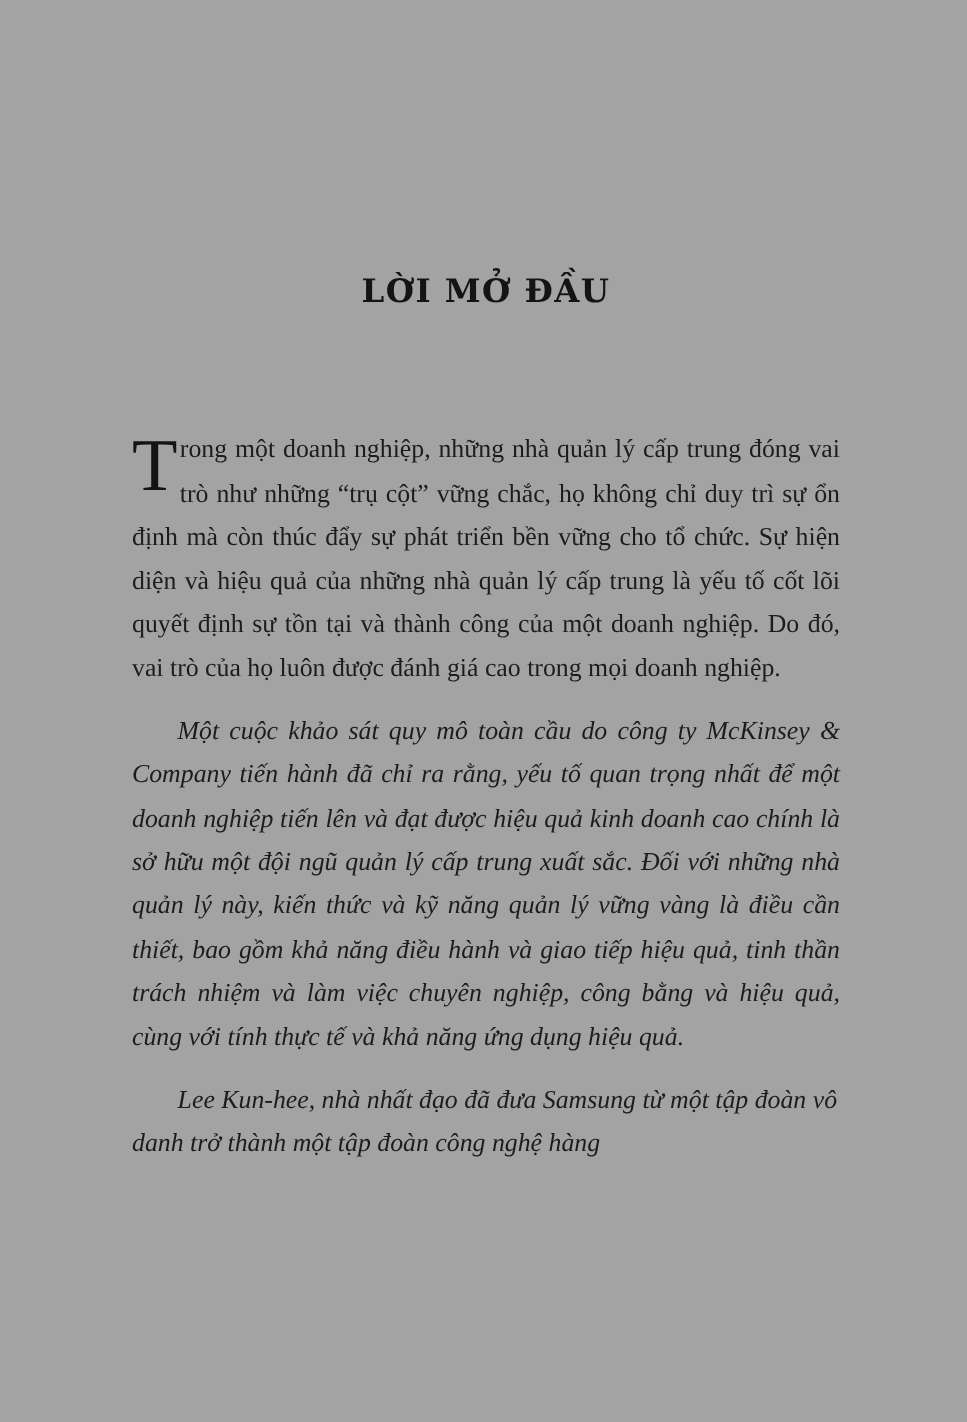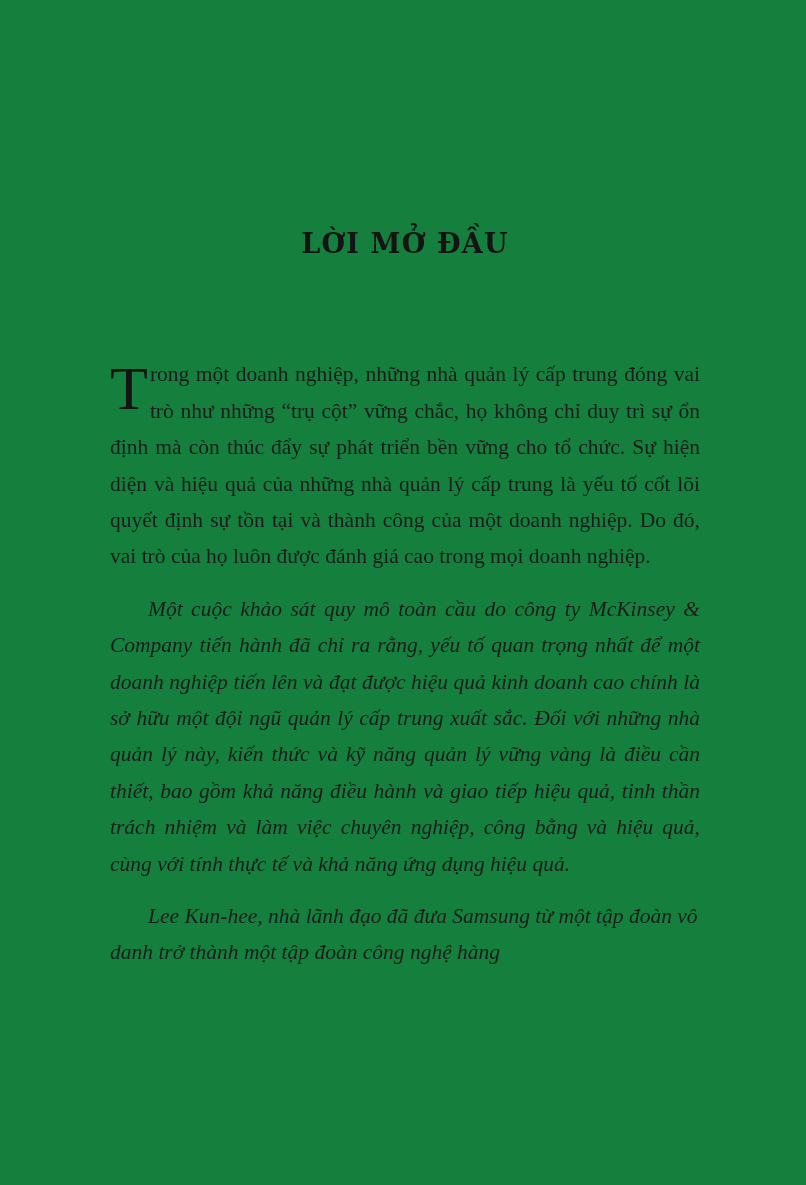--- a/index.html
+++ b/index.html
@@ -14,21 +14,21 @@
     color: #1a1a1a;
     -webkit-font-smoothing: antialiased;
   }
   .page {
     position: relative;
     width: 806px;
     height: 1185px;
     box-sizing: border-box;
     padding: 0;
     overflow: hidden;
-    background: #15803d;
+    background: #a3a3a3;
   }
   .content {
     position: absolute;
     left: 110px;
     top: 0;
     width: 590px;
   }
   .chapter-title {
     margin: 0;
     padding-top: 228px;
@@ -82,16 +82,16 @@
   <div class="content">
 
     <h1 class="chapter-title">LỜI MỞ ĐẦU</h1>
 
     <p class="body-text para-first">
       <span class="dropcap">T</span><span>rong một doanh nghiệp, những nhà quản lý cấp trung đóng vai trò như những “trụ cột” vững chắc, họ không chỉ duy trì sự ổn định mà còn thúc đẩy sự phát triển bền vững cho tổ chức. Sự hiện diện và hiệu quả của những nhà quản lý cấp trung là yếu tố cốt lõi quyết định sự tồn tại và thành công của một doanh nghiệp. Do đó, vai trò của họ luôn được đánh giá cao trong mọi doanh nghiệp.</span>
     </p>
 
     <p class="body-text para-indent para-gap">Một cuộc khảo sát quy mô toàn cầu do công ty McKinsey &amp; Company tiến hành đã chỉ ra rằng, yếu tố quan trọng nhất để một doanh nghiệp tiến lên và đạt được hiệu quả kinh doanh cao chính là sở hữu một đội ngũ quản lý cấp trung xuất sắc. Đối với những nhà quản lý này, kiến thức và kỹ năng quản lý vững vàng là điều cần thiết, bao gồm khả năng điều hành và giao tiếp hiệu quả, tinh thần trách nhiệm và làm việc chuyên nghiệp, công bằng và hiệu quả, cùng với tính thực tế và khả năng ứng dụng hiệu quả.</p>
 
-    <p class="body-text para-indent para-gap last-line">Lee Kun-hee, nhà lãnh đạo đã đưa Samsung từ một tập đoàn vô danh trở thành một tập đoàn công nghệ hàng</p>
+    <p class="body-text para-indent para-gap last-line">Lee Kun-hee, nhà nhất đạo đã đưa Samsung từ một tập đoàn vô danh trở thành một tập đoàn công nghệ hàng</p>
 
   </div>
 </div>
 
 </body></html>

